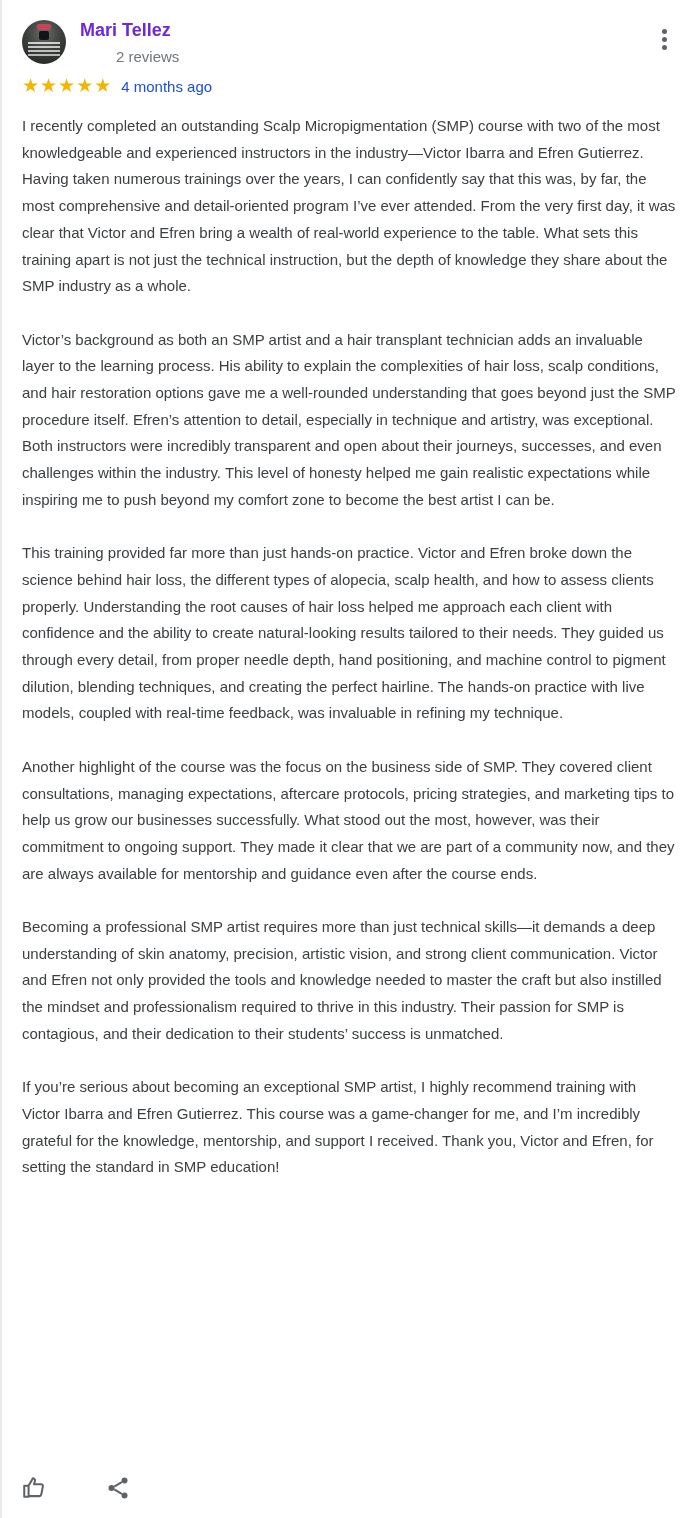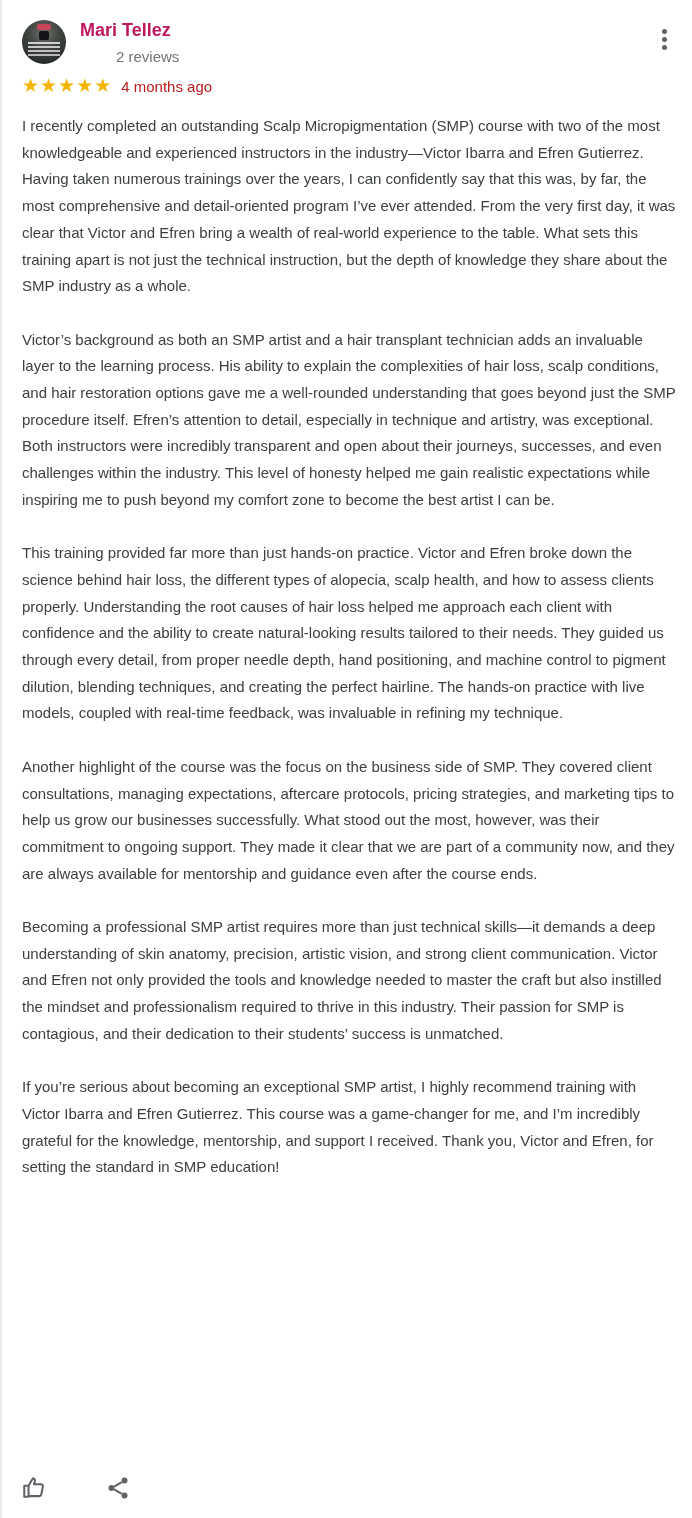--- a/index.html
+++ b/index.html
@@ -10,28 +10,28 @@
   .left-border { position:absolute; left:0; top:0; width:2px; height:1518px; background:#e8eaed; }
   .header { position:absolute; left:22px; top:20px; width:660px; height:44px; }
   .avatar {
     position:absolute; left:0; top:0; width:44px; height:44px; border-radius:50%;
     background: radial-gradient(circle at 50% 30%, #6b6f6a 0%, #3d413d 45%, #1f2220 100%);
     overflow:hidden;
   }
   .avatar .red { position:absolute; left:15px; top:4px; width:14px; height:6px; background:#c7455a; border-radius:2px; }
   .avatar .txt { position:absolute; left:6px; top:22px; width:32px; height:2px; background:#e8e8e8; box-shadow:0 4px 0 #e0e0e0, 0 8px 0 #d8d8d8, 0 12px 0 #cfcfcf; opacity:.85; }
   .avatar .fig { position:absolute; left:17px; top:11px; width:10px; height:9px; background:#121418; border-radius:2px; }
-  .name { position:absolute; left:58px; top:0px; font-size:18px; font-weight:bold; color:#be185d; line-height:20px; }
+  .name { position:absolute; left:58px; top:0px; font-size:18px; font-weight:bold; color:#6d28d9; line-height:20px; }
   .reviews { position:absolute; left:58px; top:28px; font-size:15px; color:#70757a; line-height:18px;margin-left:36px; }
   .more { position:absolute; right:6px; top:6px; width:24px; height:30px; cursor:pointer; }
   .more span { display:block; width:5px; height:5px; border-radius:50%; background:#5f6368; margin:3px auto; }
   .rating-row { position:absolute; left:22px; top:76px; height:20px; display:flex; align-items:center; }
   .stars { display:flex; gap:1px; }
   .star { color:#f4b400; font-size:19px; line-height:20px; }
-  .timeago { margin-left:10px; font-size:15px; color:#b91c1c; }
+  .timeago { margin-left:10px; font-size:15px; color:#1d4ed8; }
   .review-body { position:absolute; left:22px; top:113px; width:654px; font-size:15px; line-height:26.7px; color:#3c4043; }
   .review-body p { margin:0 0 26.7px 0; }
   .actions { position:absolute; left:22px; top:1472px; height:32px; display:flex; align-items:center; }
   .action-btn { width:32px; height:32px; display:flex; align-items:center; justify-content:center; cursor:pointer; }
   .like { margin-left:-4px; }
   .share { margin-left:52px; }
 </style>
 </head>
 <body>
 

